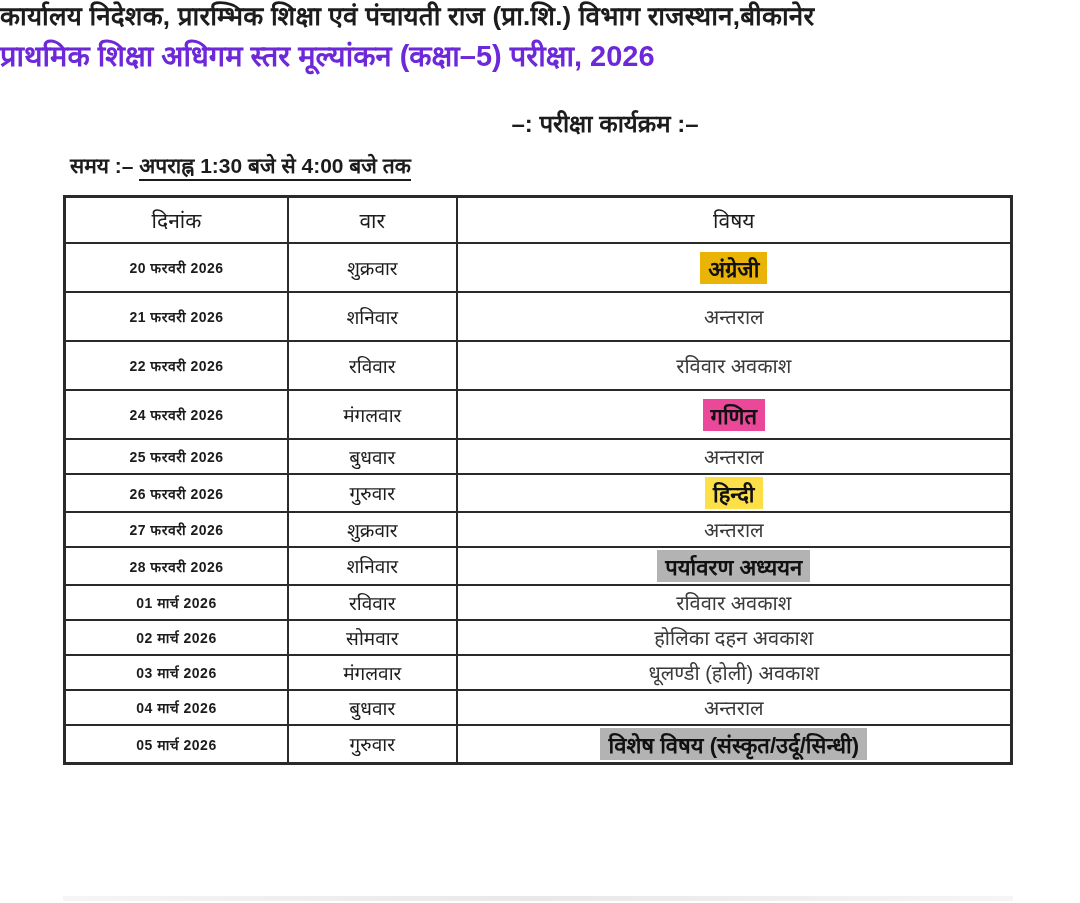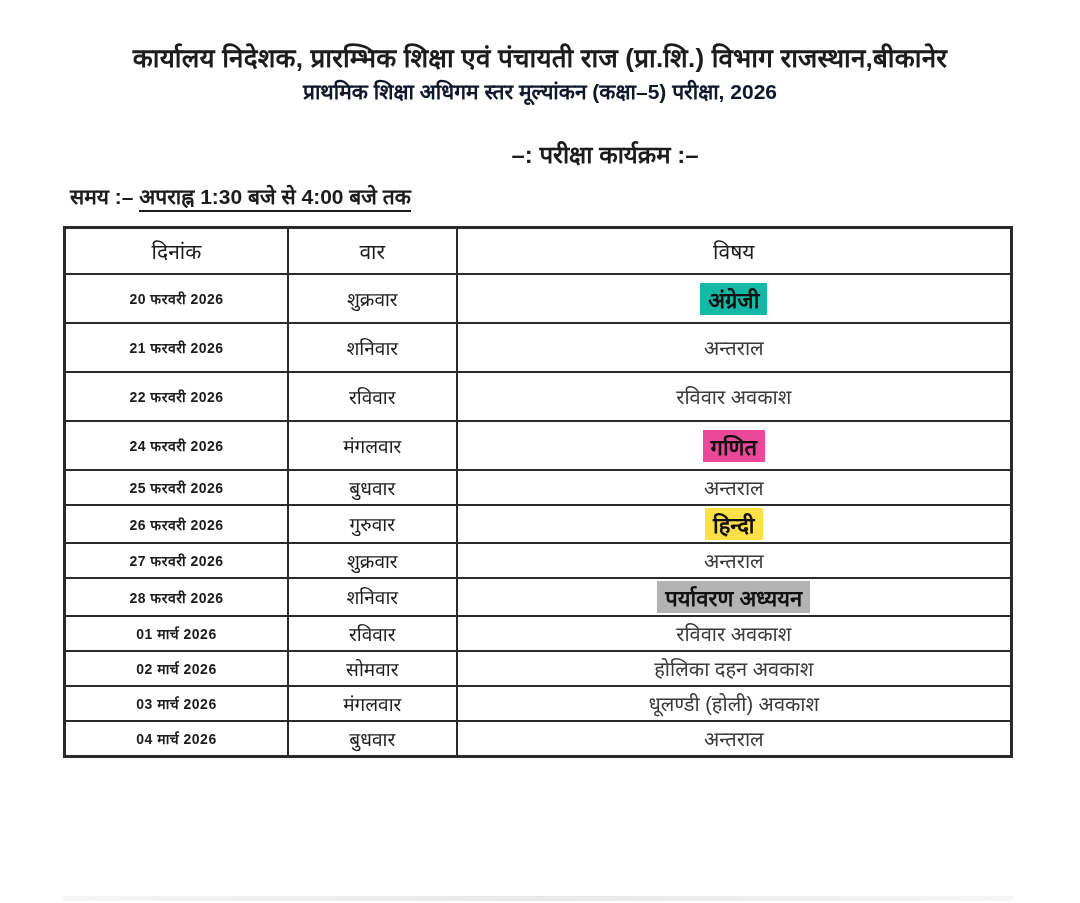--- a/index.html
+++ b/index.html
@@ -10,35 +10,33 @@
     color: #1c1c1c;
   }
   .page {
     position: relative;
     width: 1080px;
     height: 903px;
     background: #ffffff;
     overflow: hidden;
   }
   .doc-header {
-    padding-top: 42px;
-    text-align: center;
   }
   .h1 {
     font-size: 26px;
     font-weight: bold;
     line-height: 1.25;
     margin: 0;
     letter-spacing: 0.2px;
   }
   .h2 {
-    font-size: 21px;
+    font-size: 29px;
     font-weight: bold;
     margin: 2px 0 0 0;
-    color: #0f172a;
+    color: #6d28d9;
   }
   .exam-title {
     font-size: 24px;
     font-weight: bold;
     text-align: center;
     margin: 32px 0 0 0;
     position: relative;
     left: 65px;
   }
   .time-line {
@@ -133,21 +131,21 @@
       <tr>
         <th>दिनांक</th>
         <th>वार</th>
         <th>विषय</th>
       </tr>
     </thead>
     <tbody>
         <tr>
     <td class="date-cell">20 फरवरी 2026</td>
     <td class="day-cell">शुक्रवार</td>
-    <td class="subject-cell"><span class="subject-text hl" style="background-color: #14b8a6;">अंग्रेजी</span></td>
+    <td class="subject-cell"><span class="subject-text hl" style="background-color: #eab308;">अंग्रेजी</span></td>
   </tr>
         <tr>
     <td class="date-cell">21 फरवरी 2026</td>
     <td class="day-cell">शनिवार</td>
     <td class="subject-cell"><span class="subject-text">अन्तराल</span></td>
   </tr>
         <tr>
     <td class="date-cell">22 फरवरी 2026</td>
     <td class="day-cell">रविवार</td>
     <td class="subject-cell"><span class="subject-text">रविवार अवकाश</span></td>
@@ -190,17 +188,22 @@
         <tr>
     <td class="date-cell">03 मार्च 2026</td>
     <td class="day-cell">मंगलवार</td>
     <td class="subject-cell"><span class="subject-text">धूलण्डी (होली) अवकाश</span></td>
   </tr>
         <tr>
     <td class="date-cell">04 मार्च 2026</td>
     <td class="day-cell">बुधवार</td>
     <td class="subject-cell"><span class="subject-text">अन्तराल</span></td>
   </tr>
+        <tr>
+    <td class="date-cell">05 मार्च 2026</td>
+    <td class="day-cell">गुरुवार</td>
+    <td class="subject-cell"><span class="subject-text hl" style="background-color: rgb(179, 179, 179);">विशेष विषय (संस्कृत/उर्दू/सिन्धी)</span></td>
+  </tr>
       </tbody>
   </table>
 
   <div class="scan-smudge"></div>
 </div>
 
 </body></html>

